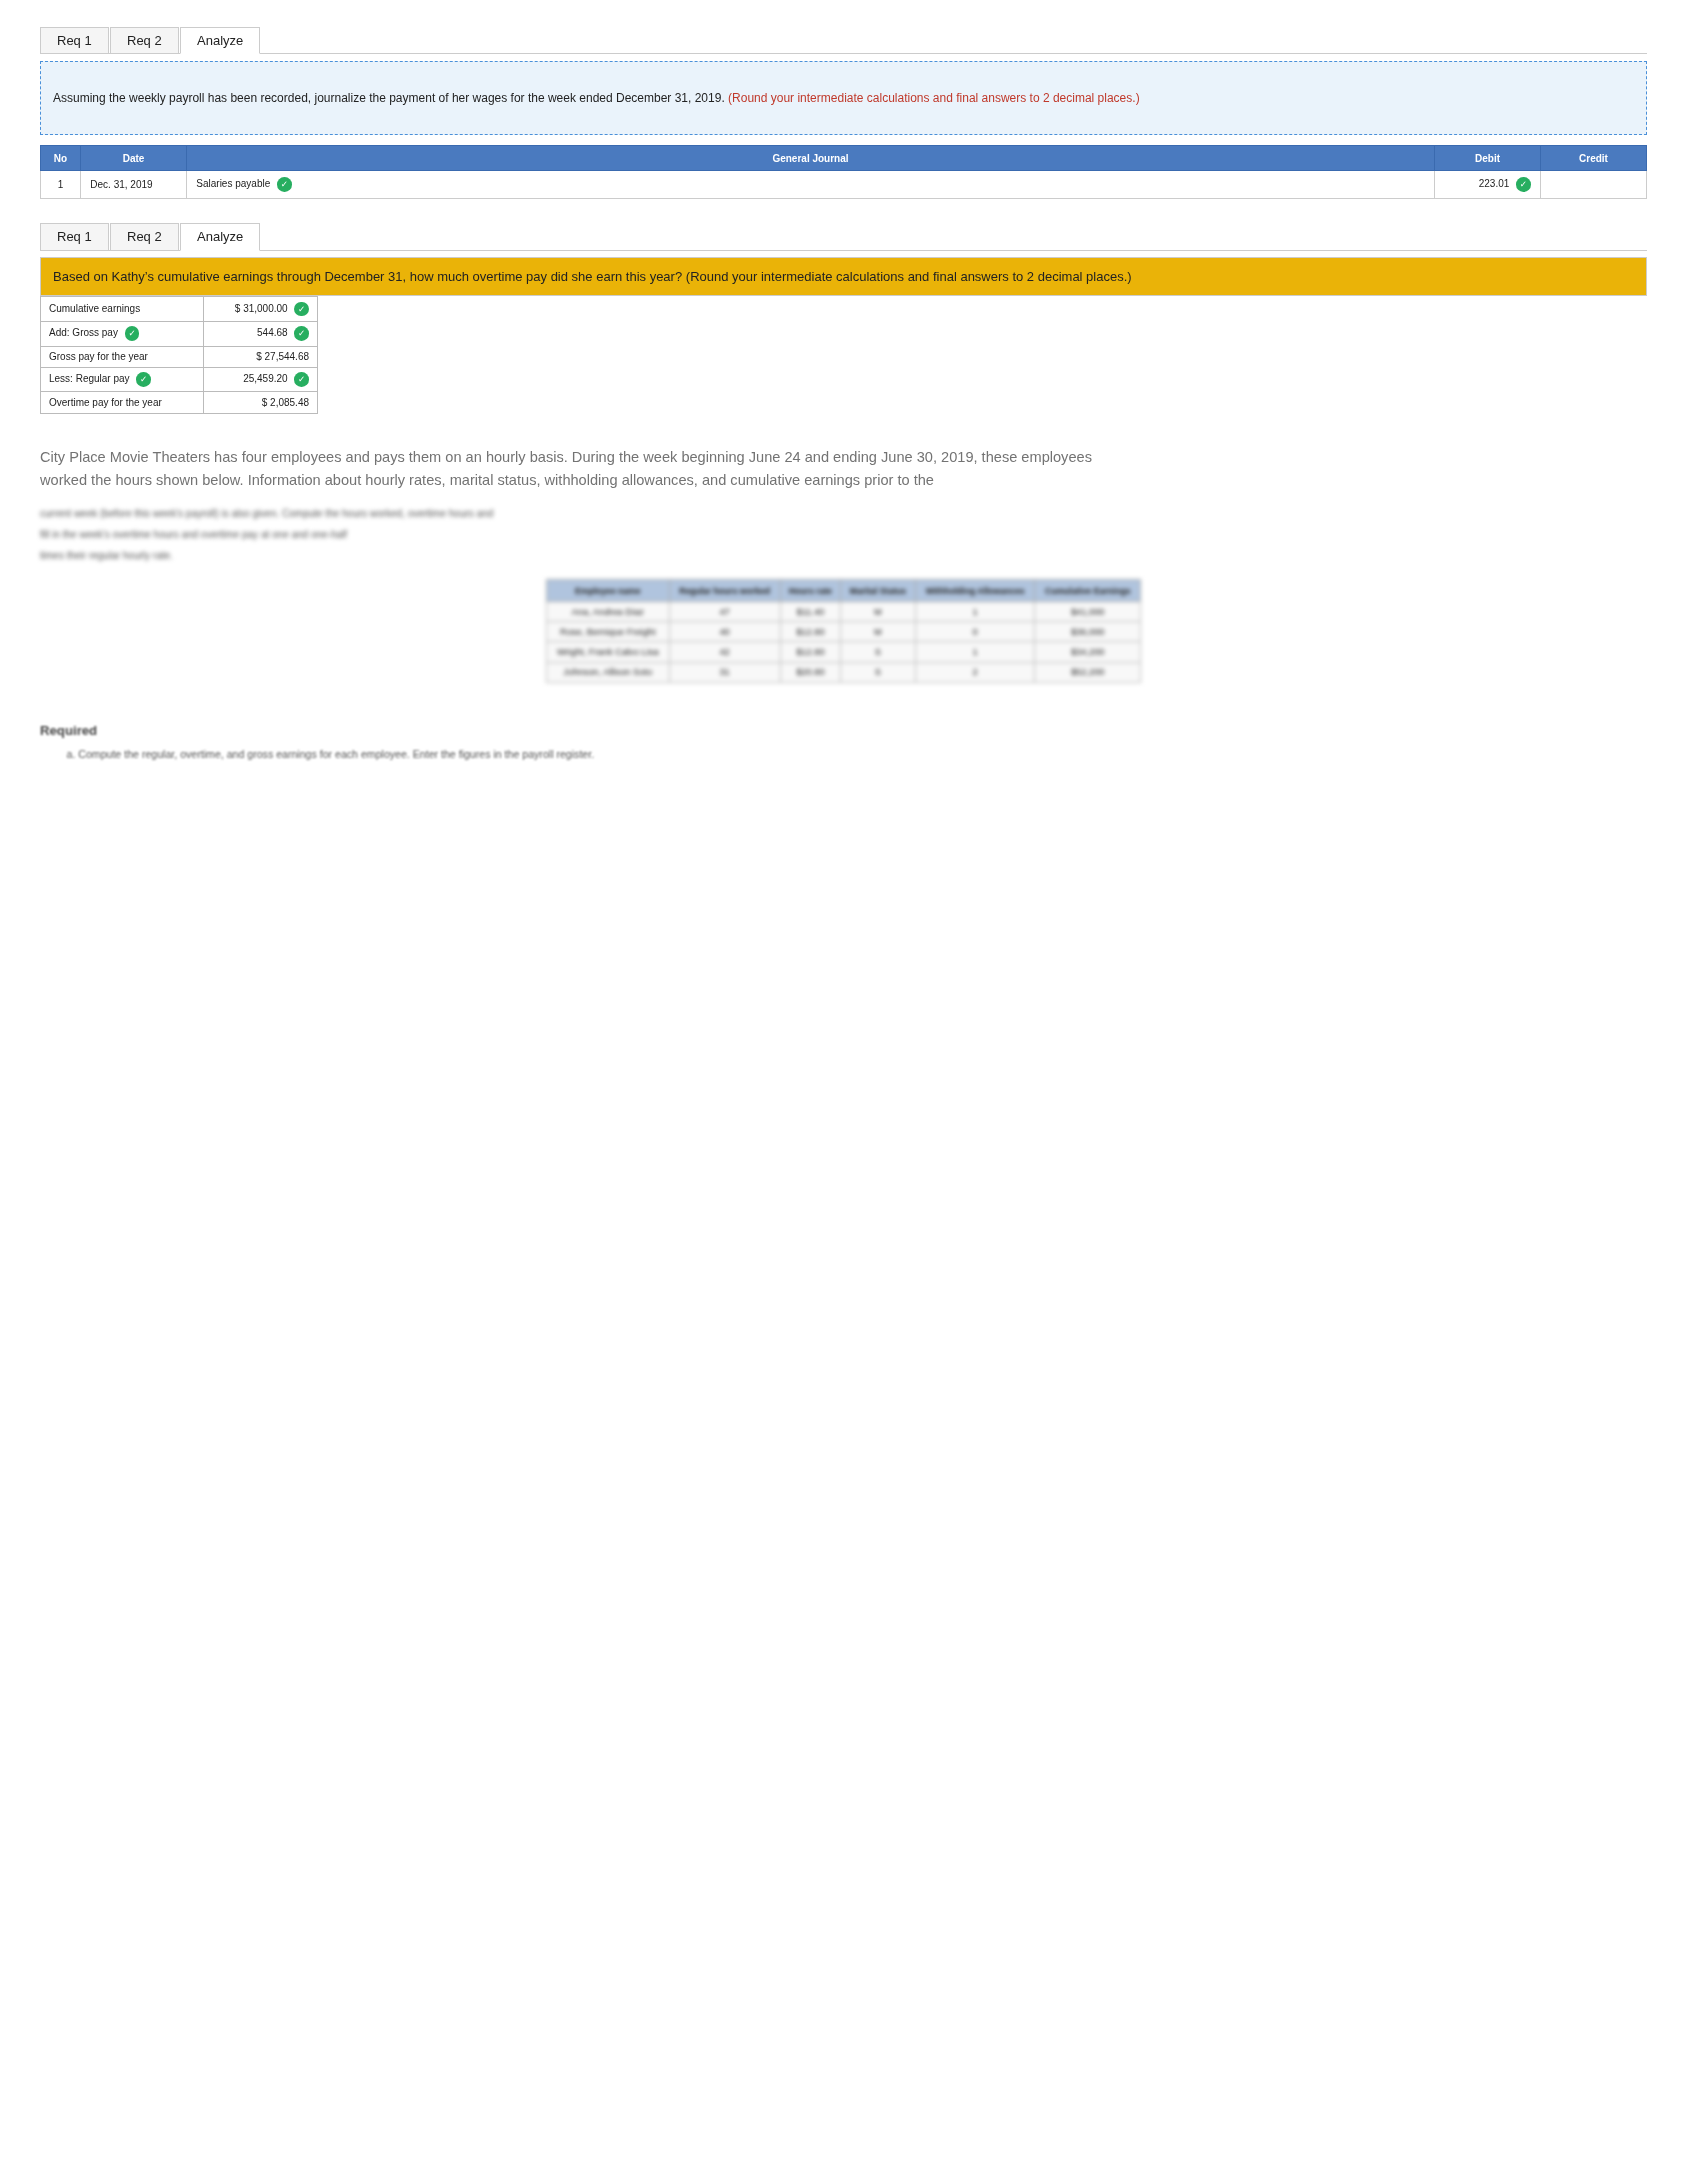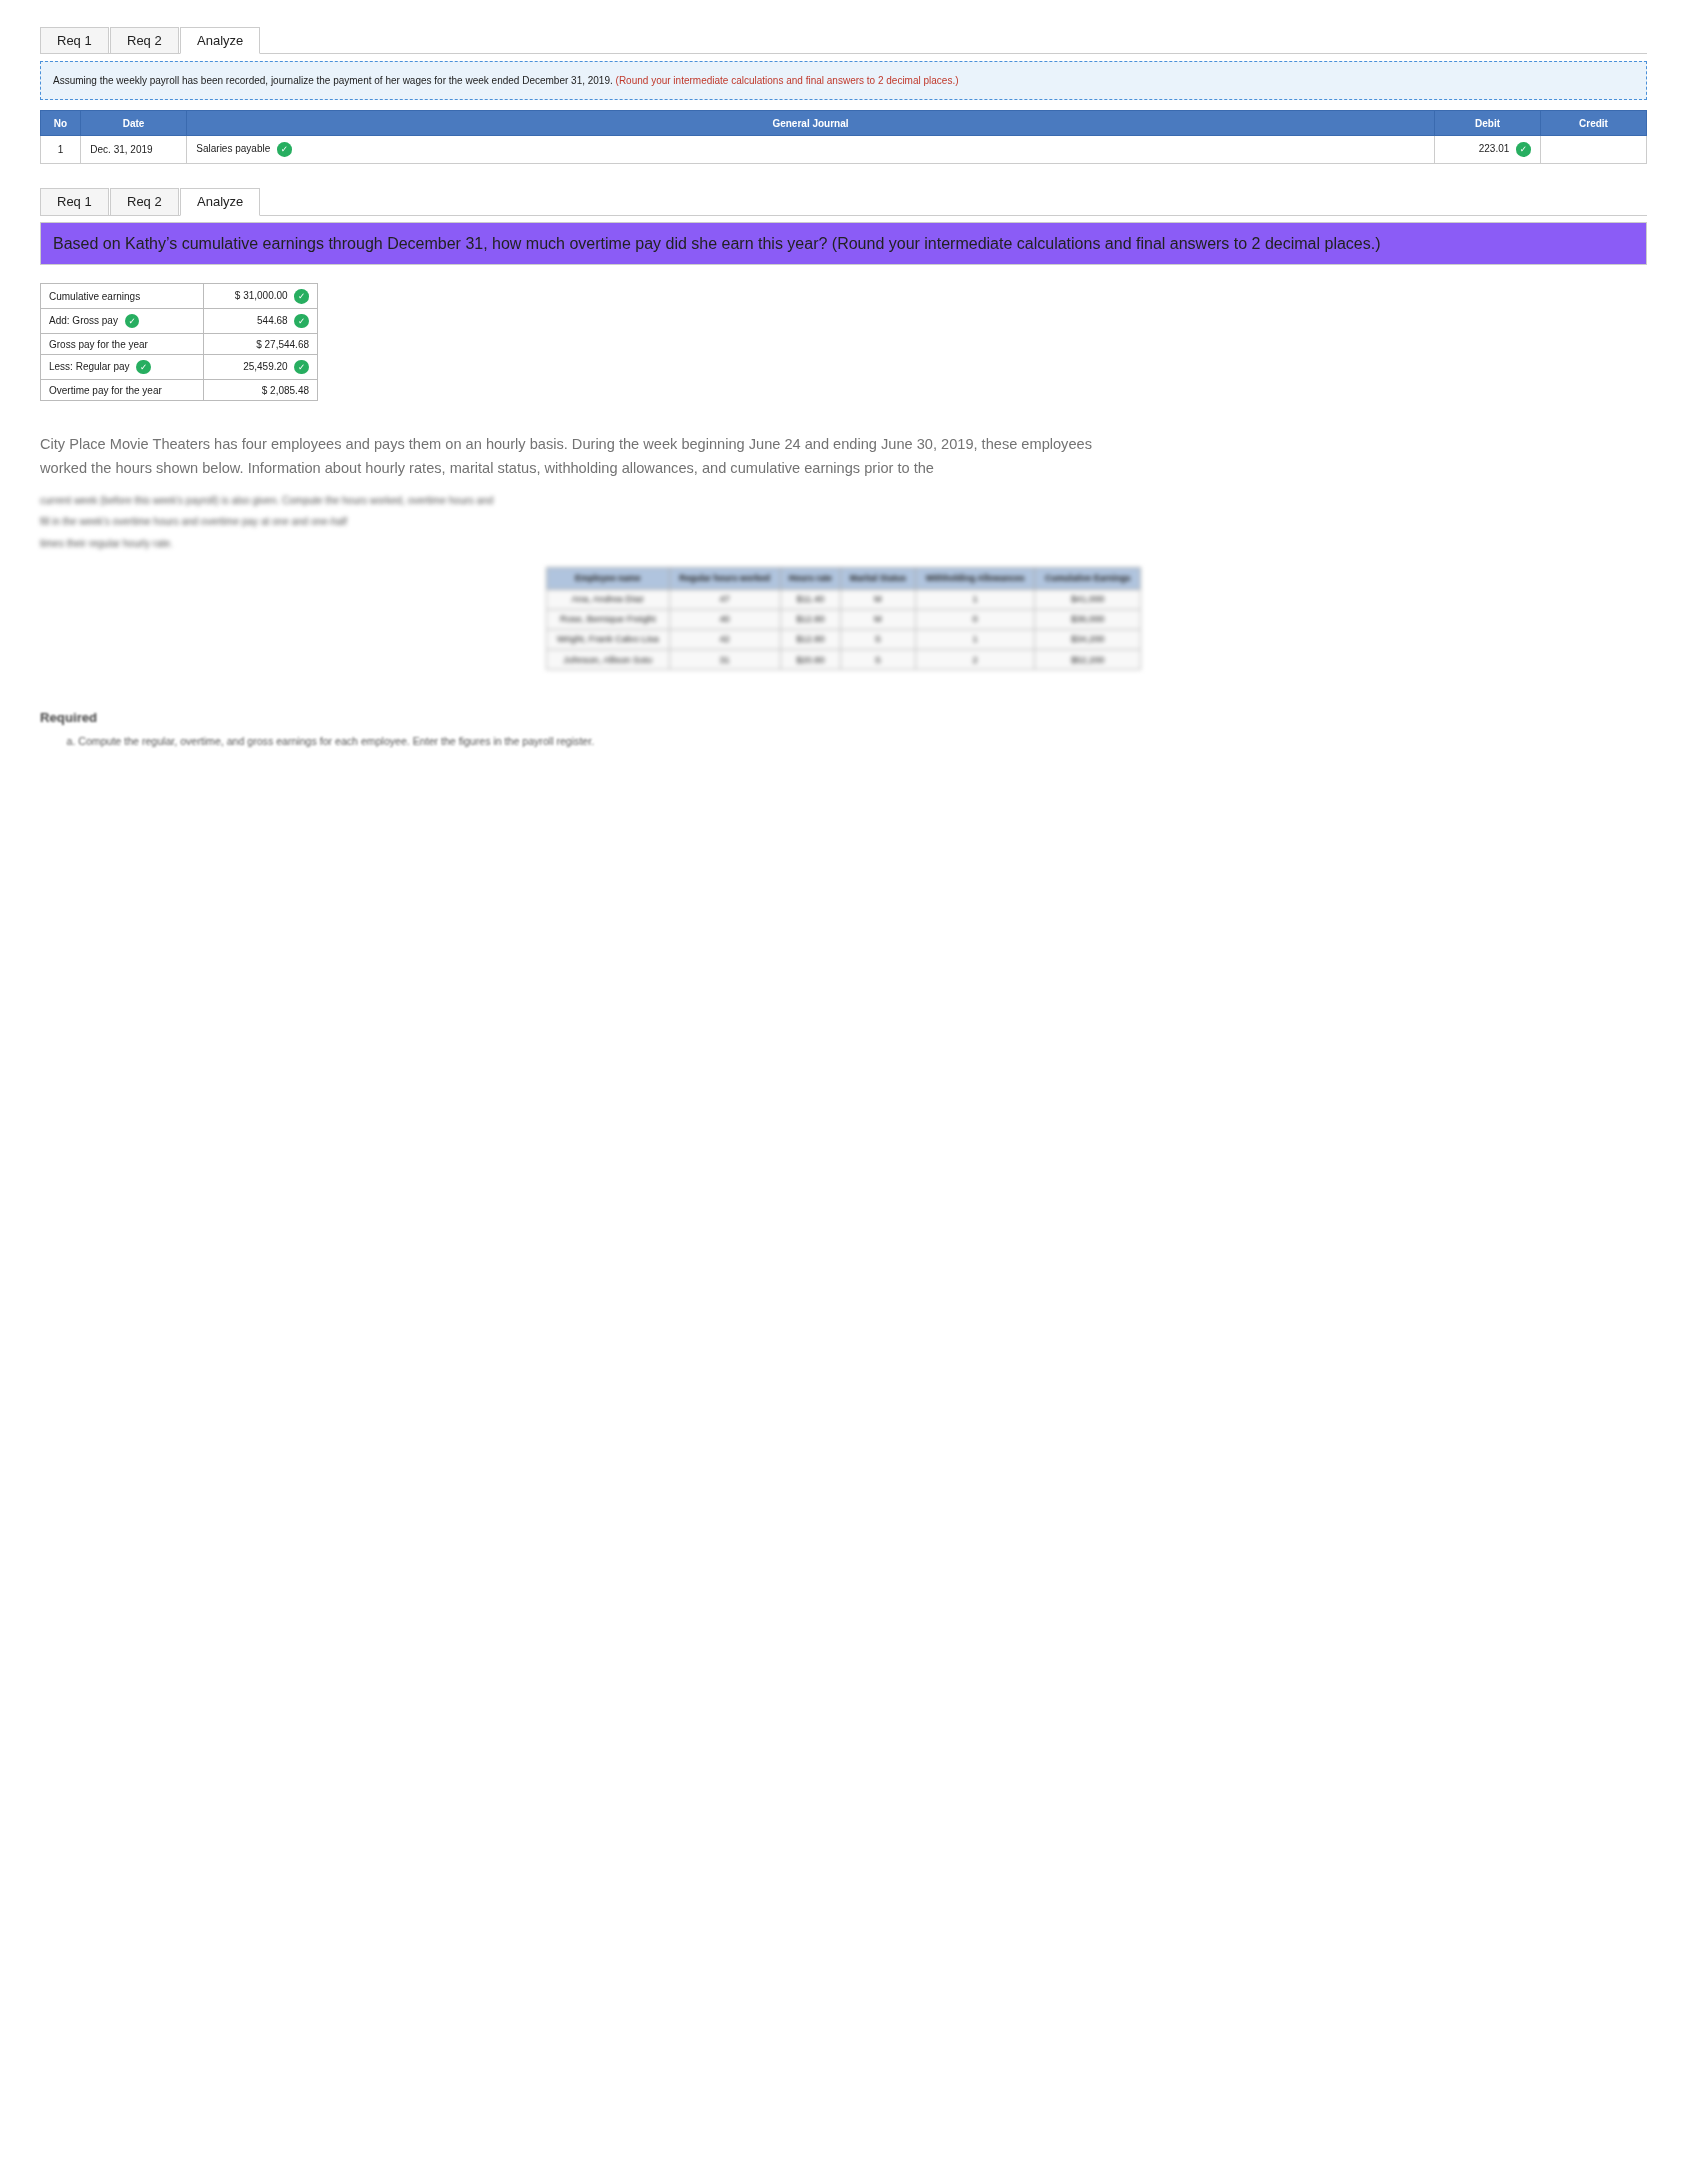--- a/index.html
+++ b/index.html
@@ -32,23 +32,23 @@
       background: #fff;
       border-bottom: 1.3px solid #fff;
       margin-bottom: -1.3px;
       font-weight: normal;
     }
 
     
     .instruction-box {
       border: 1px dashed #4a90d9;
       background: #eaf3fb;
-      padding: 11px 12px;
+      padding: 27px 12px;
       margin-bottom: 10.6px;
-      font-size: 10px;
+      font-size: 12px;
       line-height: 1.5;
       color: #222;
     }
     .instruction-box .orange {
       color: #c0392b;
     }
 
     
     .journal-table {
       width: 100%;
@@ -83,24 +83,24 @@
       margin-left: 4px;
       vertical-align: middle;
     }
 
     .section-gap { margin-bottom: 24px; }
     .section-gap2 { margin-bottom: 32px; }
 
     
     .analyze-instruction {
       border: 0.7px solid #ccc;
-      background: #8b5cf6;
+      background: #eab308;
       padding: 8.6px 12px;
-      margin-bottom: 18px;
-      font-size: 16px;
+      margin-bottom: 0;
+      font-size: 13px;
       line-height: 1.5;
     }
 
     
     .earnings-table {
       width: 278px;
       border-collapse: collapse;
       font-size: 10px;
     }
     .earnings-table td {

